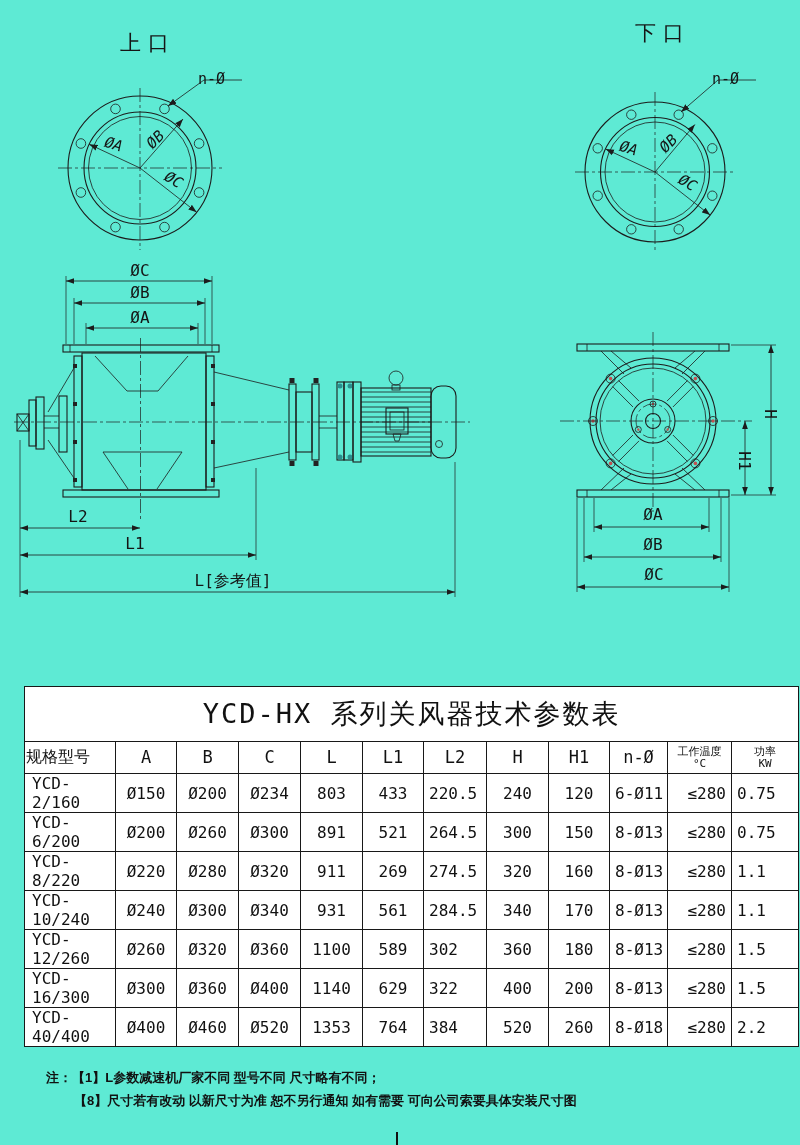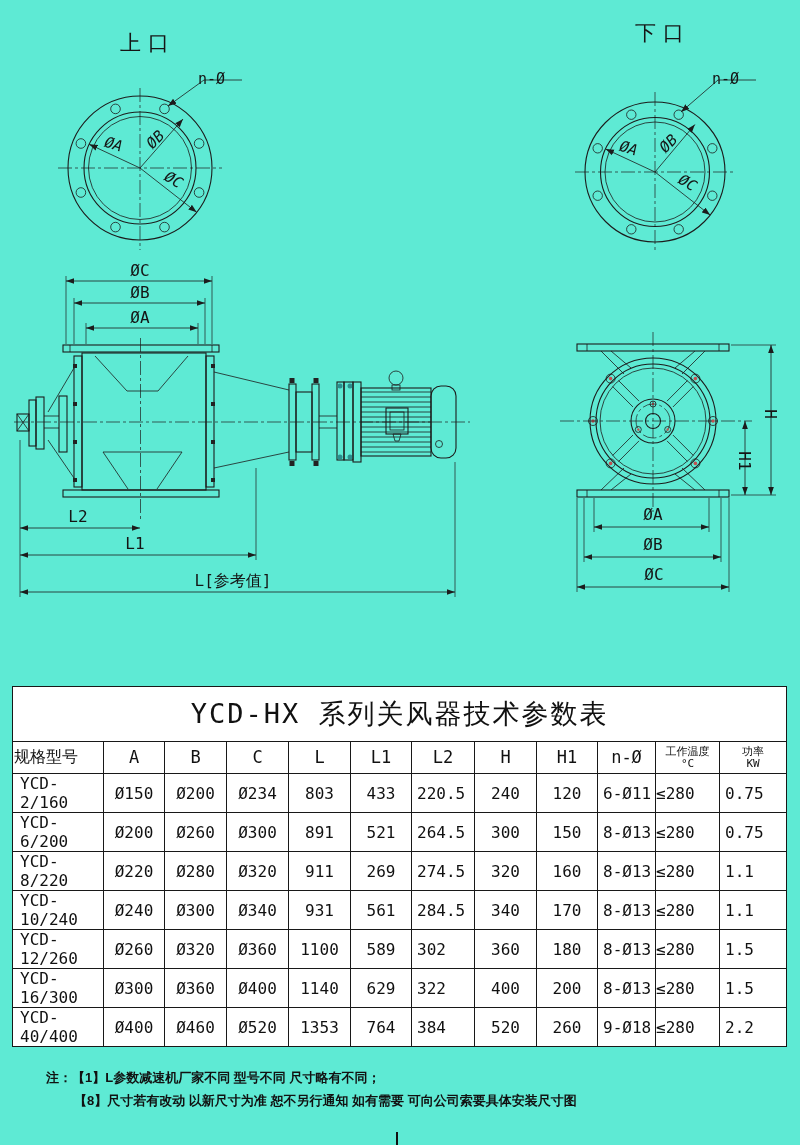--- a/index.html
+++ b/index.html
@@ -4,34 +4,34 @@
 <style>
   html,body{margin:0;padding:0;background:#e8e8e8;}
   .page{position:relative;width:800px;height:1145px;background:#5eead4;margin:0 auto;
         font-family:"Liberation Sans",sans-serif;overflow:hidden;color:#111;}
   svg.drawing{position:absolute;left:0;top:0;}
   svg text{fill:#151515;}
   .lbl{font-family:"DejaVu Sans Mono","Liberation Mono",monospace;font-size:16px;}
   .lbl-sm{font-family:"DejaVu Sans Mono","Liberation Mono",monospace;font-size:15px;}
   .lbl-it{font-family:"DejaVu Sans Mono","Liberation Mono",monospace;font-size:15px;font-style:italic;}
   .cjk{font-size:21px;letter-spacing:7px;}
-  .spec-table{position:absolute;left:12px;top:686px;width:774px;border-collapse:collapse;
+  .spec-table{position:absolute;left:24px;top:686px;width:774px;border-collapse:collapse;
               table-layout:fixed;background:#fff;}
   .spec-table th,.spec-table td{border:1.6px solid #181818;font-weight:normal;overflow:hidden;}
   .title-cell{height:52px;font-size:27px;letter-spacing:2px;text-align:center;
               font-family:"DejaVu Sans Mono","DejaVu Sans",monospace;}
   .spec-table thead .hdr th{height:29px;font-size:17px;line-height:1.05;white-space:pre-line;
               font-family:"DejaVu Sans Mono","DejaVu Sans",monospace;text-align:center;}
   .spec-table thead .hdr th.small{font-size:11px;}
   .spec-table thead .hdr th.h0{text-align:left;font-size:16px;}
   .spec-table tbody td{height:31.6px;font-size:16px;text-align:center;padding:0;
               font-family:"DejaVu Sans Mono","DejaVu Sans",monospace;}
   .spec-table tbody td.c0{text-align:left;padding-left:7px;}
   .spec-table tbody td.c6,.spec-table tbody td.c9,.spec-table tbody td.c11{text-align:left;padding-left:5px;}
-  .spec-table tbody td.c10{text-align:left;padding-right:5px;}
+  .spec-table tbody td.c10{text-align:right;padding-right:5px;}
   .notes{position:absolute;left:46px;top:1066px;font-size:13px;font-weight:bold;line-height:23px;}
   .note-row{white-space:nowrap;}
   .note-row.indent{margin-left:28px;}
   .fold-mark{position:absolute;left:396px;top:1132px;width:2px;height:13px;background:#111;}
 </style>
 </head>
 <body>
 
 <div class="page">
 
@@ -368,21 +368,21 @@
         <tr>
           <td class="c0">YCD-40/400</td>
           <td class="c1">Ø400</td>
           <td class="c2">Ø460</td>
           <td class="c3">Ø520</td>
           <td class="c4">1353</td>
           <td class="c5">764</td>
           <td class="c6">384</td>
           <td class="c7">520</td>
           <td class="c8">260</td>
-          <td class="c9">9-Ø18</td>
+          <td class="c9">8-Ø18</td>
           <td class="c10">≤280</td>
           <td class="c11">2.2</td>
         </tr>
       </tbody>
 </table>
 
 <div class="notes">
   <div class="note-row"><span>注：</span><span>【1】L参数减速机厂家不同 型号不同 尺寸略有不同；</span></div>
   <div class="note-row indent"><span>【8】尺寸若有改动 以新尺寸为准 恕不另行通知 如有需要 可向公司索要具体安装尺寸图</span></div>
 </div>

